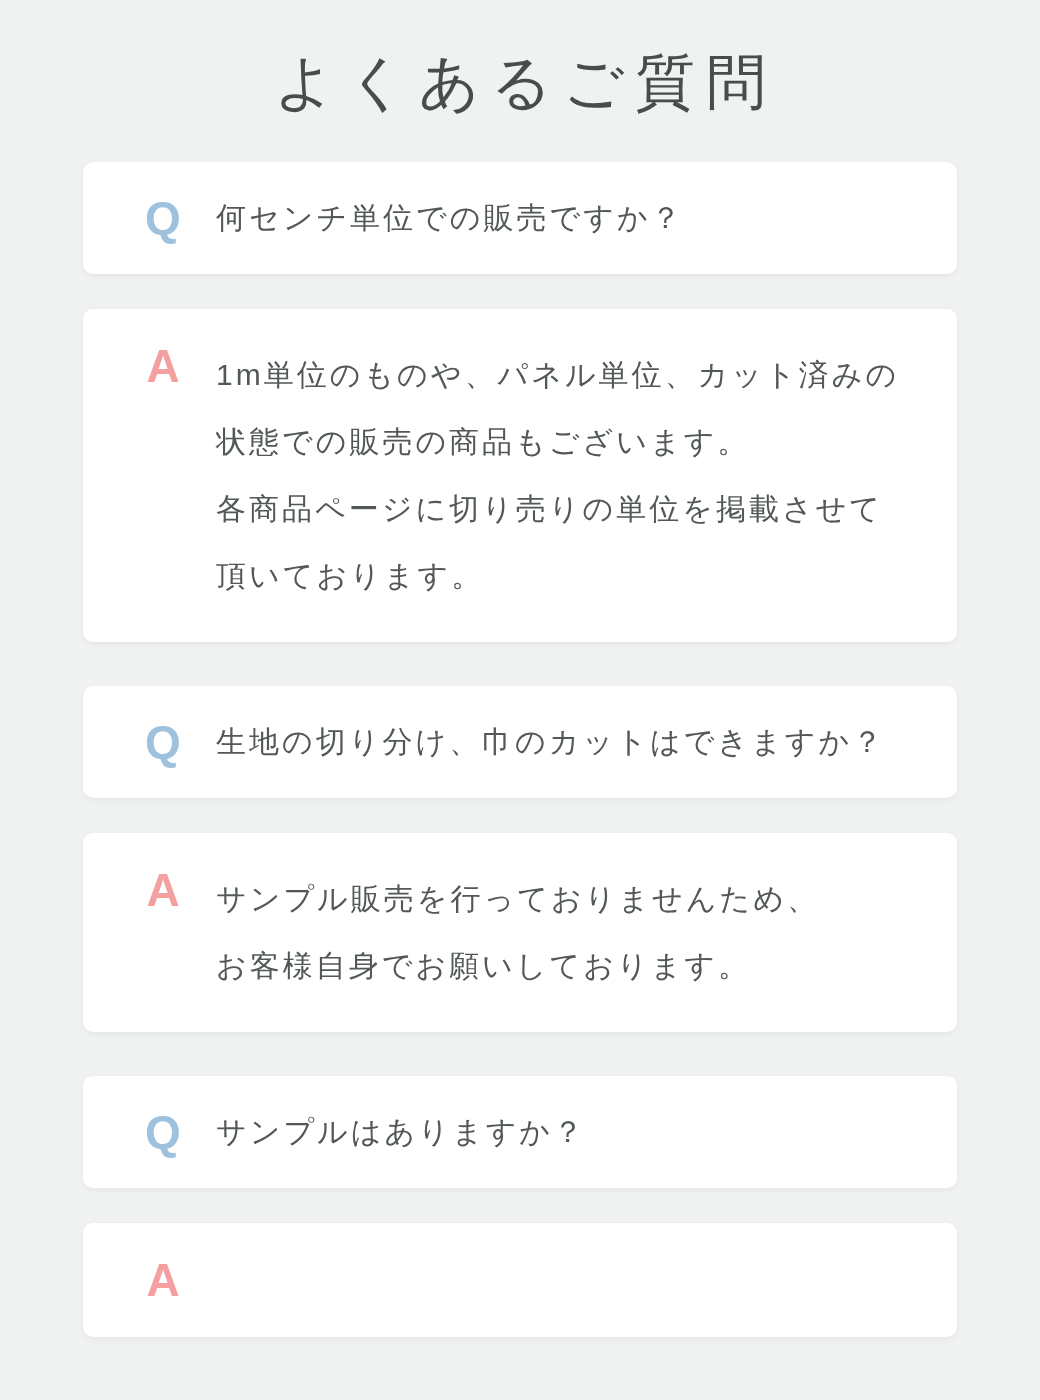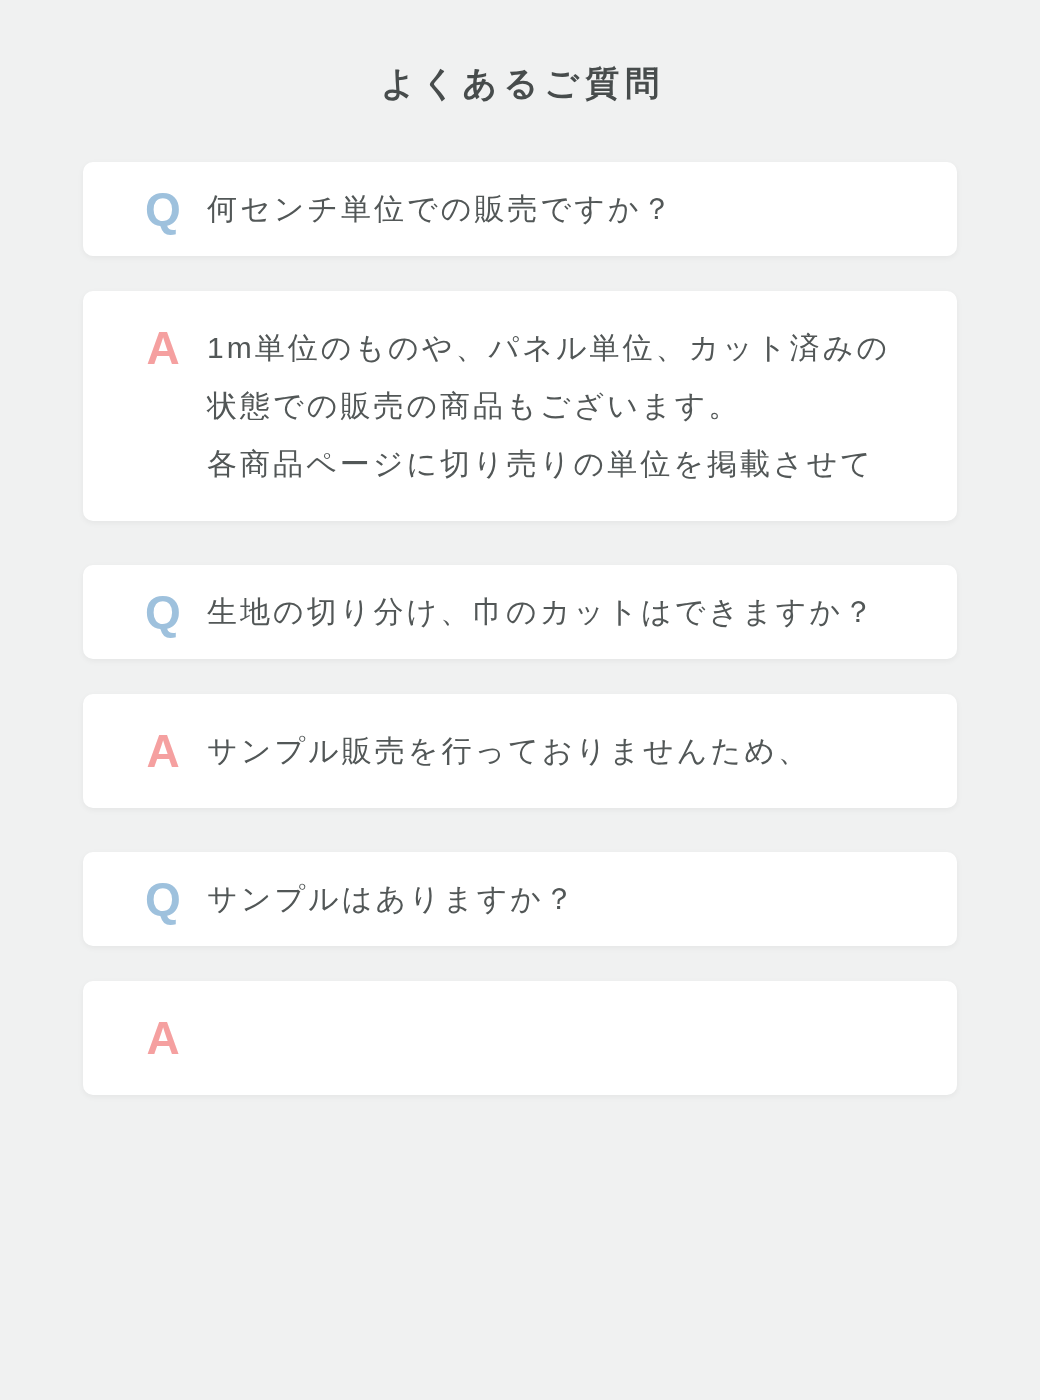--- a/index.html
+++ b/index.html
@@ -19,23 +19,23 @@
     width: 1040px;
     height: 1400px;
     background: var(--bg);
     font-family: "Liberation Sans", "DejaVu Sans", sans-serif;
     overflow: hidden;
   }
   .page-title {
     margin: 0;
     padding-top: 53px;
     text-align: center;
-    font-size: 34px;
+    font-size: 60px;
     line-height: 60px;
-    font-weight: 700;
+    font-weight: 400;
     letter-spacing: 0.18em;
     text-indent: 0.18em; 
     color: var(--title-text);
   }
   .faq-list {
     width: 874px;
     margin: 0 auto;
     padding-top: 49px;
     display: flex;
     flex-direction: column;
@@ -68,55 +68,57 @@
   }
   .question .marker { color: var(--q-color); }
   .answer .marker { color: var(--a-color); }
   .qa-text {
     font-size: 30px;
     line-height: 58px;
     letter-spacing: 0.1em;
     font-weight: 500;
     color: var(--body-text);
   }
-  .qa-text p { margin: 0; }
+  .qa-text p { margin: 9px; }
 </style>
 </head>
 <body>
 
 <h1 class="page-title">よくあるご質問</h1>
 
 <main class="faq-list">
   <section class="card question">
     <span class="marker">Q</span>
     <div class="qa-text">
         <p>何センチ単位での販売ですか？</p>
       </div>
   </section>
 
   <section class="card answer">
     <span class="marker">A</span>
     <div class="qa-text">
         <p>1m単位のものや、パネル単位、カット済みの</p>
         <p>状態での販売の商品もございます。</p>
         <p>各商品ページに切り売りの単位を掲載させて</p>
+        <p>頂いております。</p>
       </div>
   </section>
 
   <section class="card question">
     <span class="marker">Q</span>
     <div class="qa-text">
         <p>生地の切り分け、巾のカットはできますか？</p>
       </div>
   </section>
 
   <section class="card answer">
     <span class="marker">A</span>
     <div class="qa-text">
         <p>サンプル販売を行っておりませんため、</p>
+        <p>お客様自身でお願いしております。</p>
       </div>
   </section>
 
   <section class="card question">
     <span class="marker">Q</span>
     <div class="qa-text">
         <p>サンプルはありますか？</p>
       </div>
   </section>
 

